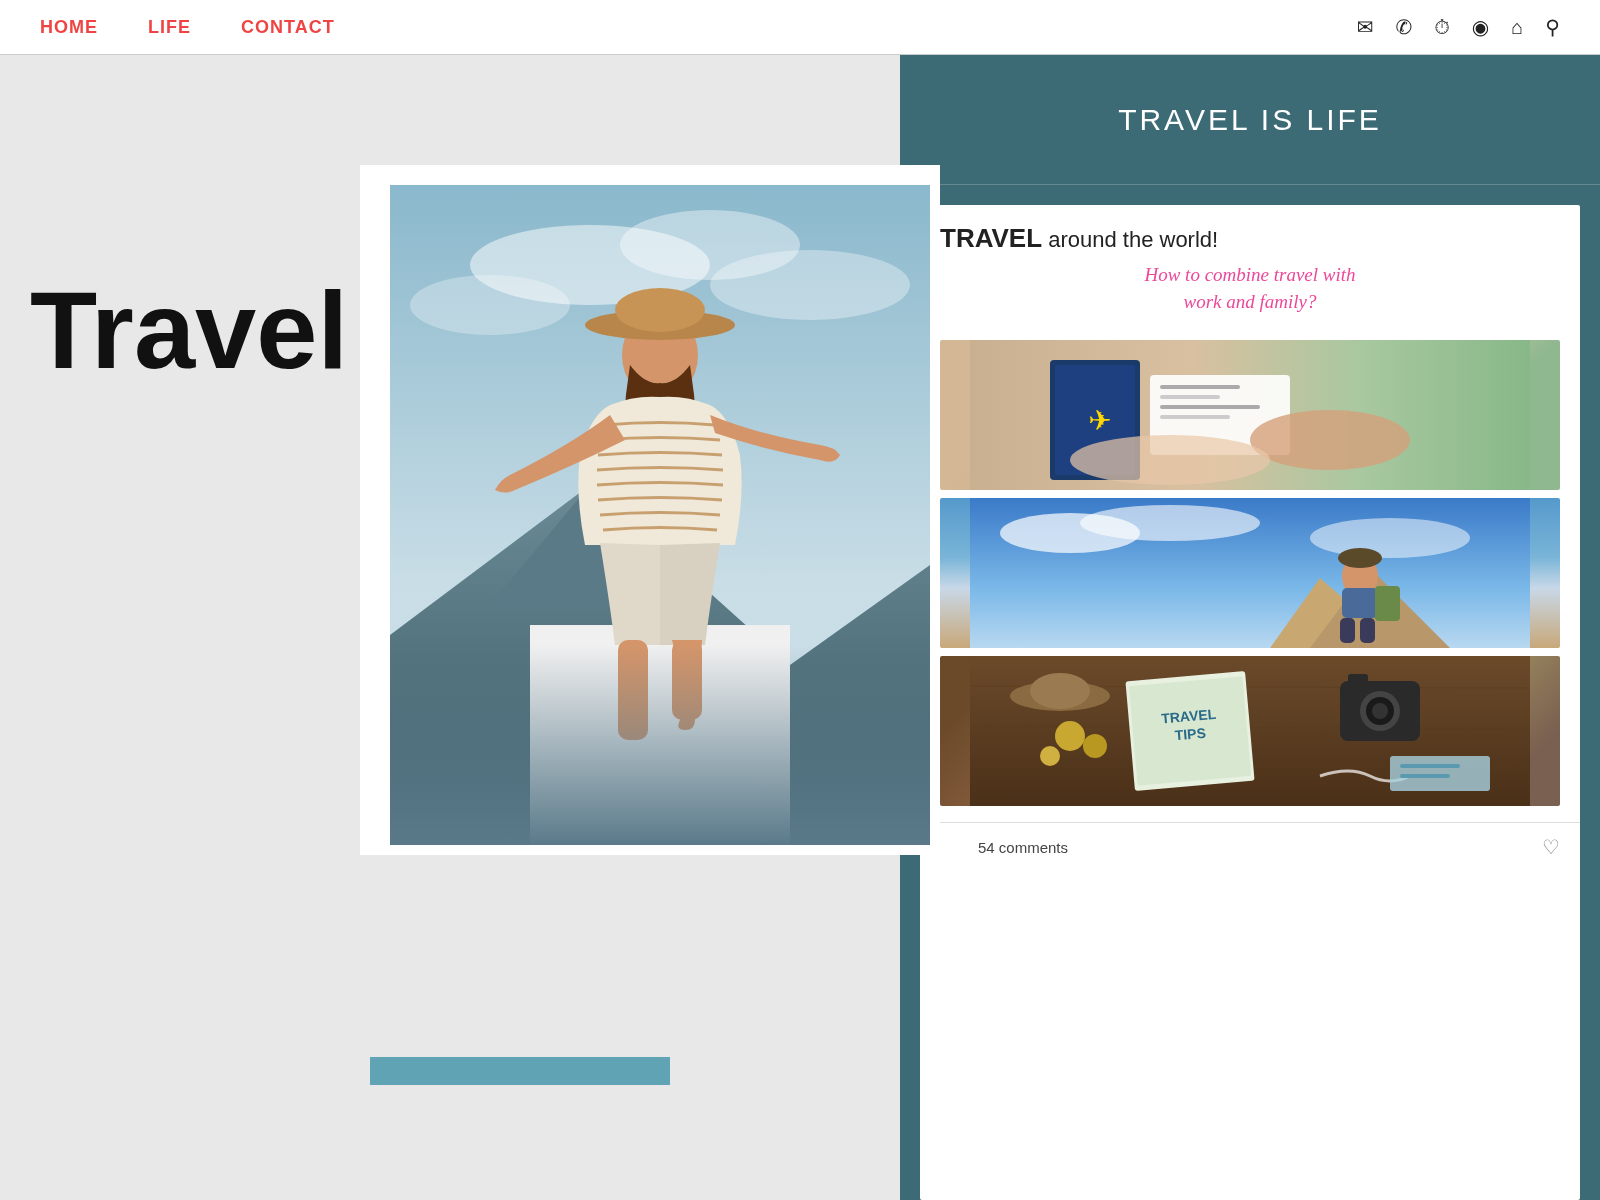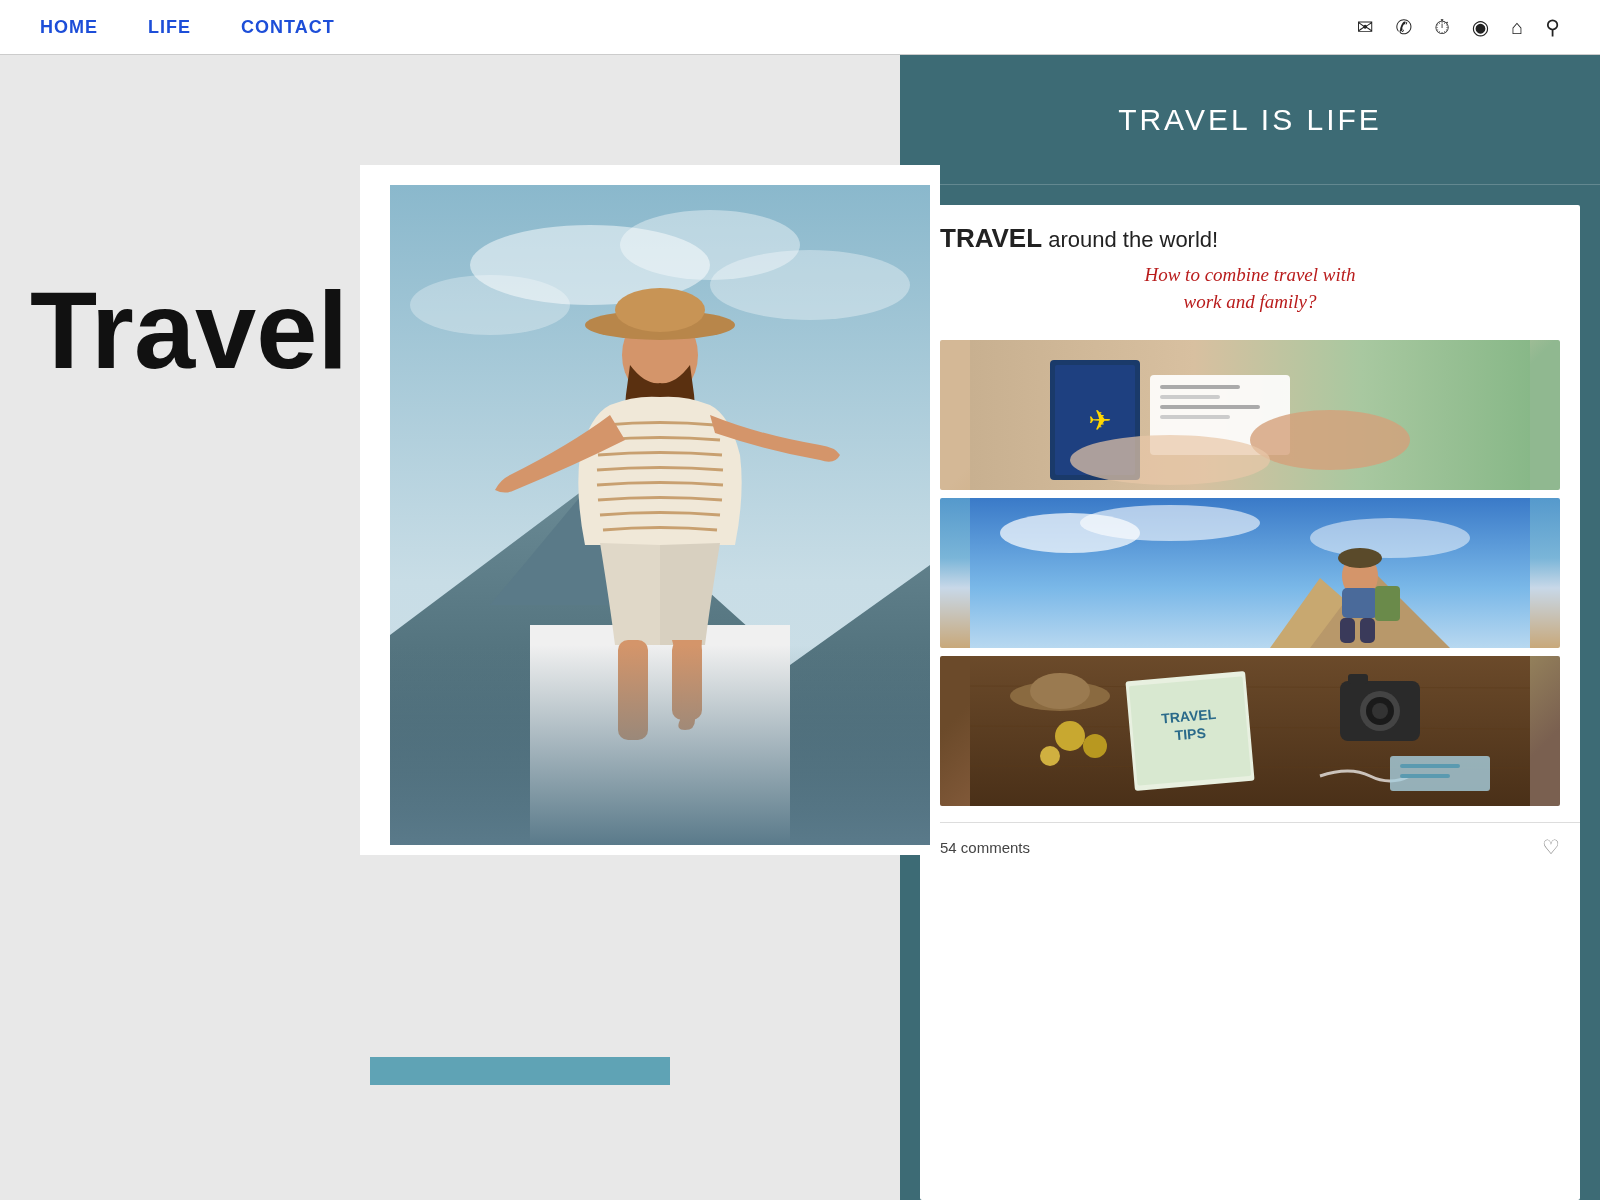--- a/index.html
+++ b/index.html
@@ -24,21 +24,21 @@
     }
 
     .nav-links {
       display: flex;
       gap: 50px;
     }
 
     .nav-link {
       font-size: 18px;
       font-weight: bold;
-      color: #1d4ed8;
+      color: #ef4444;
       text-decoration: none;
       letter-spacing: 1px;
     }
 
     .nav-icons {
       display: flex;
       gap: 22px;
       align-items: center;
     }
 
@@ -169,21 +169,21 @@
 
     .post-title-bold {
       font-weight: 900;
       font-size: 26px;
     }
 
     .post-subtitle {
       font-family: 'Georgia', serif;
       font-style: italic;
       font-size: 19px;
-      color: #b91c1c;
+      color: #ec4899;
       line-height: 1.4;
       text-align: center;
       margin-top: 6px;
     }
 
     .post-images-grid {
       display: flex;
       flex-direction: column;
       gap: 8px;
       padding: 0 20px 10px 20px;
@@ -226,20 +226,21 @@
       justify-content: space-between;
       align-items: center;
       padding: 12px 20px;
       border-top: 1px solid #ddd;
       margin-top: 6px;
     }
 
     .comments-count {
       font-size: 15px;
       color: #444;
+      margin-left: 38px;
     }
 
     .heart-icon {
       font-size: 20px;
       color: #888;
       cursor: pointer;
     }
 
     
     .person-svg {

